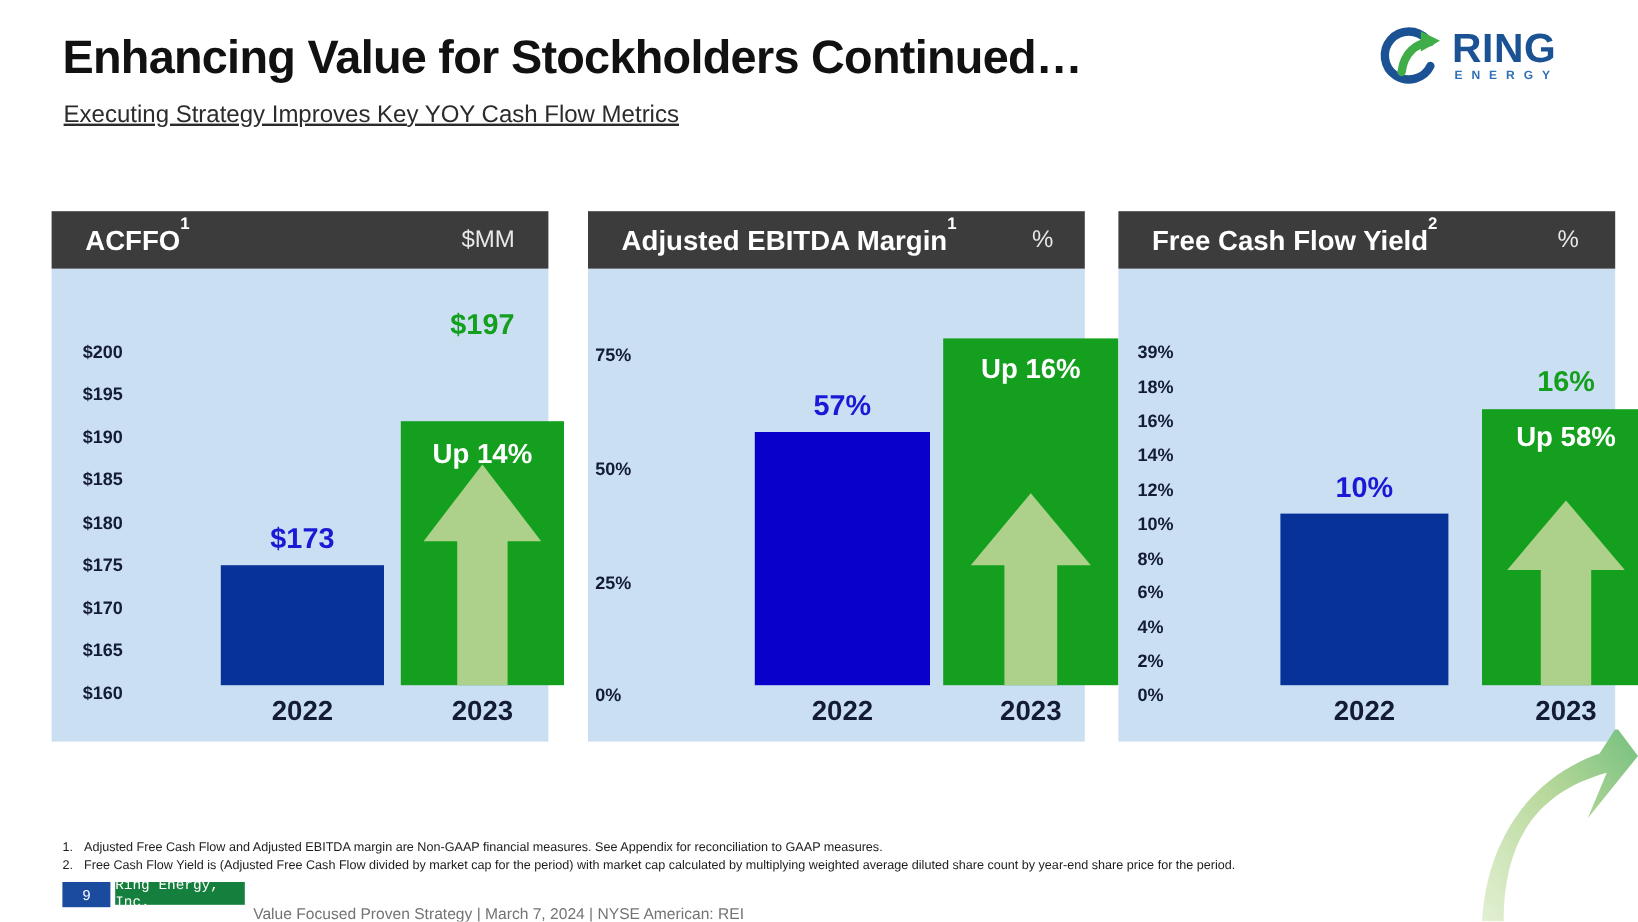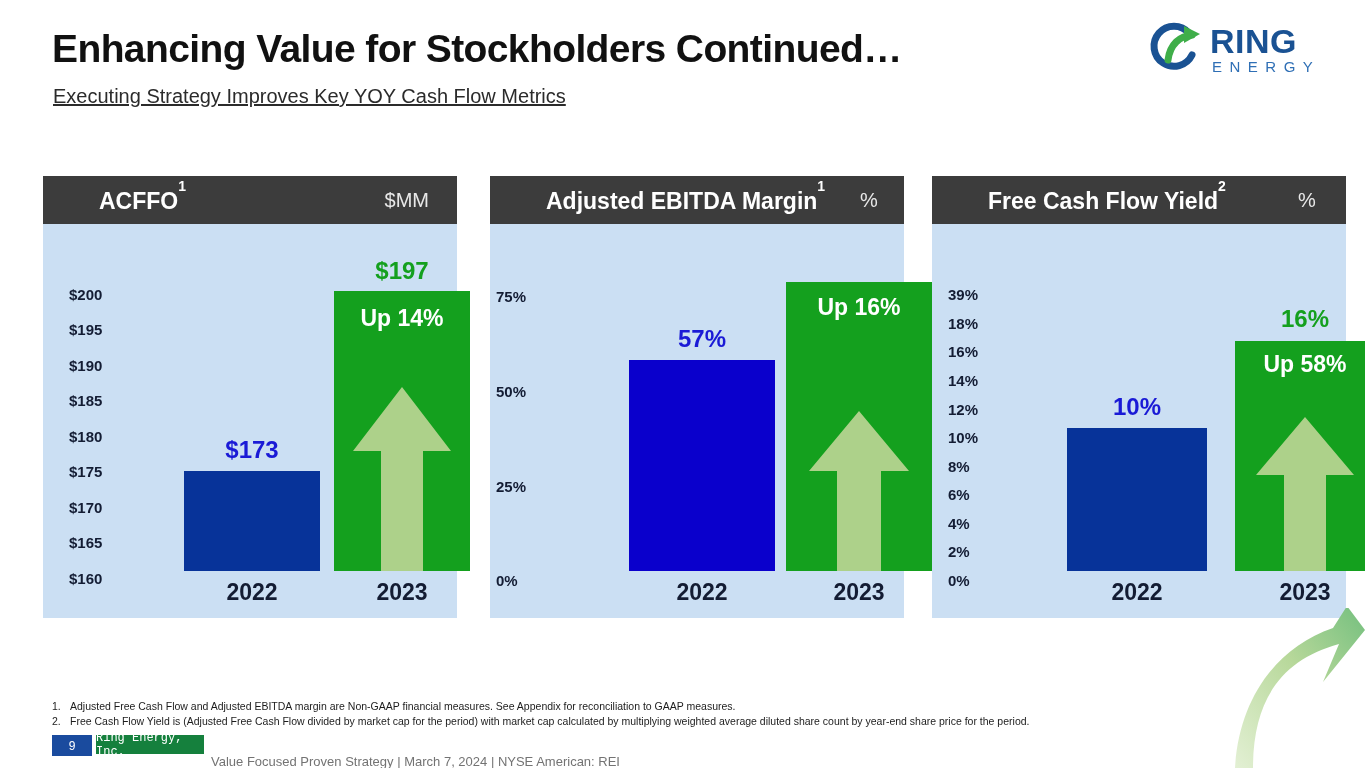--- a/index.html
+++ b/index.html
@@ -27,36 +27,36 @@
 
   
   #brand-logo{position:absolute;left:1148px;top:18px;width:175px;height:60px;}
   #logo-mark{position:absolute;left:0;top:4px;width:56px;height:50px;}
   #logo-ring{
     position:absolute;left:62px;top:4px;
     font-size:34px;font-weight:bold;color:#1a5293;letter-spacing:0.5px;
   }
   #logo-energy{
     position:absolute;left:64px;top:40px;
-    font-size:15px;font-weight:normal;color:#2f6fb5;letter-spacing:7.5px;
+    font-size:10px;font-weight:bold;color:#2f6fb5;letter-spacing:7.5px;
   }
 
   
   .chart-card{position:absolute;top:176px;width:414px;height:442px;}
   #card-0{left:43px;}
   #card-1{left:490px;}
   #card-2{left:932px;}
 
   .card-header{
     position:absolute;left:0;top:0;width:100%;height:48px;
     background:#3c3c3c;
   }
   .card-title{
     position:absolute;left:28px;top:11px;
-    font-size:23px;font-weight:bold;color:#ffffff;white-space:nowrap;margin-left:28px;
+    font-size:23px;font-weight:bold;color:#ffffff;white-space:nowrap;
   }
   .card-title sup{font-size:14px;top:-0.65em;position:relative;}
   .card-unit{
     position:absolute;top:13px;
     font-size:20px;font-weight:normal;color:#e8e8e8;white-space:nowrap;
   }
   #card-0 .card-unit{right:28px;}
   #card-1 .card-unit{left:370px;}
   #card-2 .card-unit{left:366px;}
 
@@ -175,21 +175,21 @@
     </div>
     <div class="plot">
 
       <div class="bar-group g0">
         <div class="bar-value blue" style="bottom:107px">$173</div>
         <div class="bar blue-dark" style="height:100px"></div>
       </div>
 
       <div class="bar-group g1">
         <div class="bar-value green" style="bottom:286px">$197</div>
-        <div class="bar green" style="height:280px">
+        <div class="bar green" style="height:220px">
           <svg class="arrow-svg" width="110" height="190" viewBox="0 0 110 190">
             <path d="M55 6 L104 70 L76 70 L76 190 L34 190 L34 70 L6 70 Z" fill="#add18a"></path>
           </svg>
           <div class="bar-uplift" style="top:14px">Up 14%</div>
         </div>
       </div>
 
       <div class="bar-group g0" style="bottom:0;height:47px">
         <div class="x-label">2022</div>
       </div>

